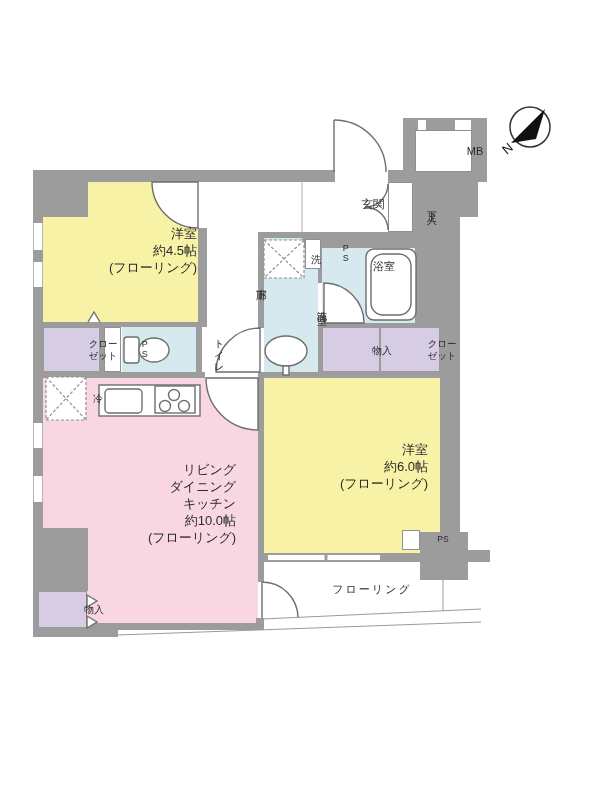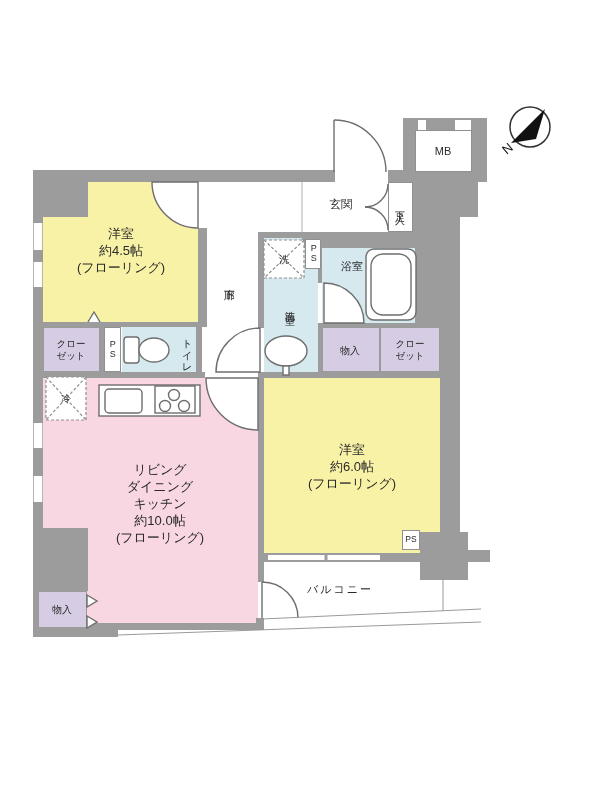--- a/index.html
+++ b/index.html
@@ -8,22 +8,22 @@
   .abs{position:absolute;}
   .wall{position:absolute;background:#9c9c9c;}
   .room{position:absolute;}
   .yellow{background:#f8f2a6;}
   .pink{background:#f8d7e3;}
   .blue{background:#d6e9ef;}
   .purple{background:#d6cde4;border:1px solid #9a9a9a;box-sizing:border-box;}
   .whitebox{position:absolute;background:#fff;border:1px solid #909090;box-sizing:border-box;}
   .win-v{position:absolute;background:#fff;border-left:1px solid #b5b5b5;border-right:1px solid #b5b5b5;box-sizing:border-box;}
   .win-h{position:absolute;background:#fff;border-top:2px solid #9c9c9c;border-bottom:2px solid #9c9c9c;box-sizing:border-box;}
-  .lbl{position:absolute;transform:translate(-50%,-50%);white-space:pre-line;text-align:center;
-       color:#2b2b2b;line-height:1.3;font-weight:500;}
+  .lbl{position:absolute;transform:translate(-50%,-50%);white-space:pre-line;text-align:right;
+       color:#2b2b2b;line-height:1.3;font-weight:500;margin-left:32px;}
   .vtext{writing-mode:vertical-rl;text-orientation:upright;letter-spacing:2px;white-space:nowrap;}
   svg{position:absolute;left:0;top:0;pointer-events:none;}
 </style>
 </head>
 <body>
 
 <div id="canvas">
 
   <div class="room yellow" style="left:43px;top:182px;width:155px;height:140px;"></div>
   <div class="room yellow" style="left:264px;top:378px;width:176px;height:175px;"></div>
@@ -164,20 +164,20 @@
   <div class="lbl vtext" style="left:229px;top:282px;font-size:11px;">廊下</div>
   <div class="lbl vtext" style="left:290px;top:306px;font-size:10px;">洗面室</div>
   <div class="lbl" style="left:352px;top:266px;font-size:11px;">浴室</div>
   <div class="lbl vtext" style="left:187px;top:350px;font-size:10px;letter-spacing:1px;">トイレ</div>
   <div class="lbl" style="left:71px;top:350px;font-size:9.5px;">クロー
 ゼット</div>
   <div class="lbl" style="left:410px;top:350px;font-size:9.5px;">クロー
 ゼット</div>
   <div class="lbl" style="left:350px;top:350px;font-size:10px;">物入</div>
   <div class="lbl" style="left:62px;top:609px;font-size:10px;">物入</div>
-  <div class="lbl" style="left:340px;top:589px;font-size:11px;letter-spacing:2px;">バルコニー</div>
+  <div class="lbl" style="left:340px;top:589px;font-size:11px;letter-spacing:2px;">フローリング</div>
   <div class="lbl" style="left:284px;top:259px;font-size:10px;">洗</div>
   <div class="lbl" style="left:66px;top:398px;font-size:10px;">冷</div>
   <div class="lbl vtext" style="left:313px;top:253px;font-size:9px;letter-spacing:0;">PS</div>
   <div class="lbl vtext" style="left:112px;top:349px;font-size:9px;letter-spacing:0;">PS</div>
   <div class="lbl" style="left:411px;top:540px;font-size:8.5px;">PS</div>
 
 </div>
 
 </body></html>

